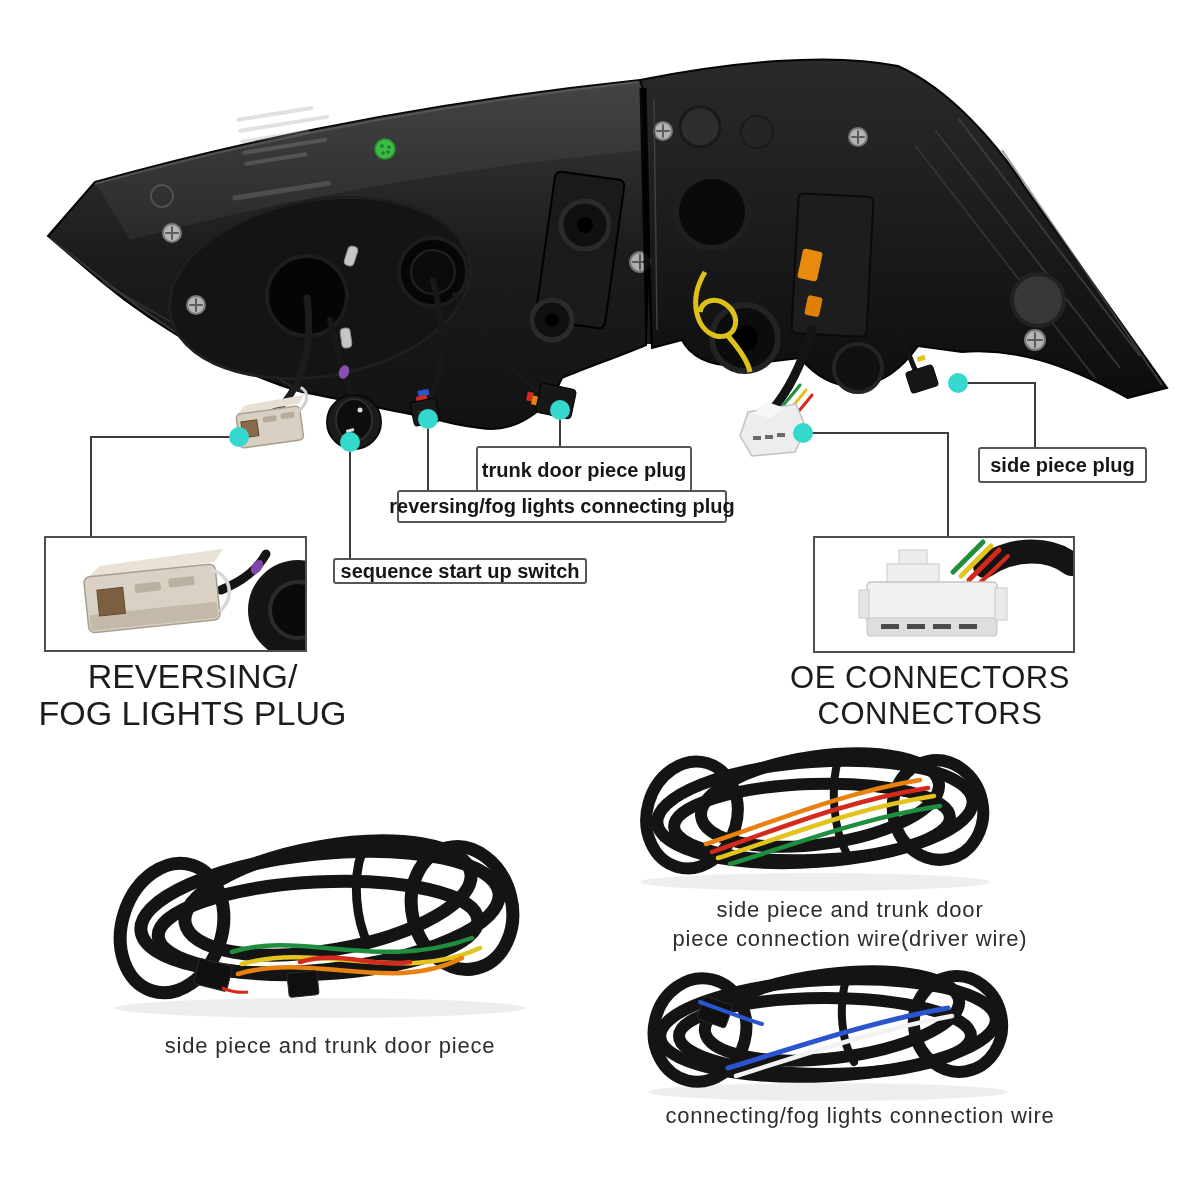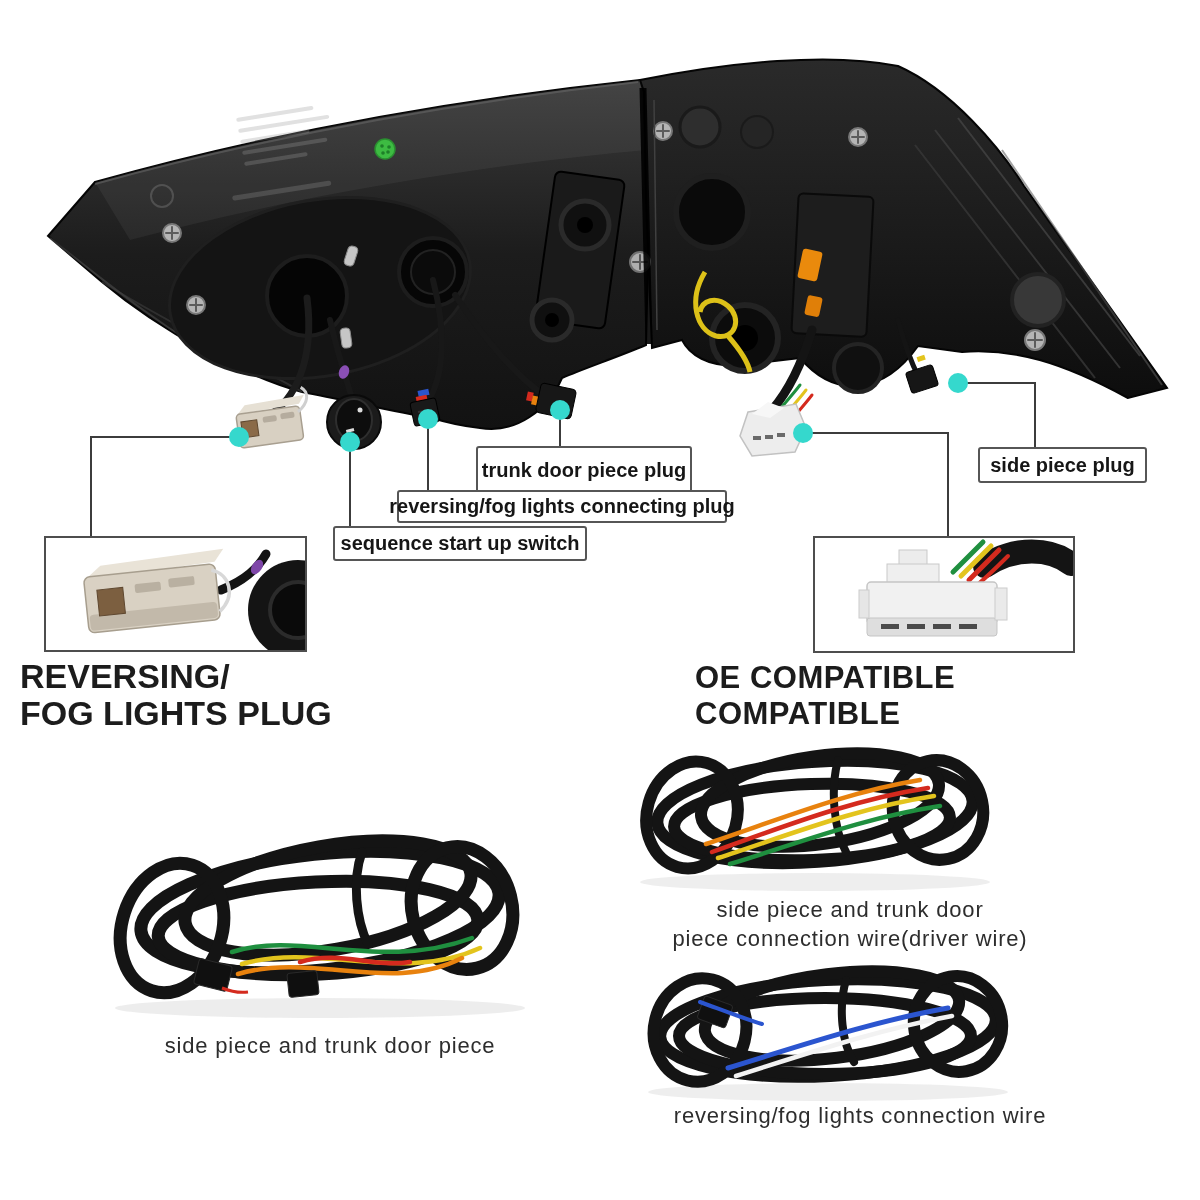--- a/index.html
+++ b/index.html
@@ -3,27 +3,27 @@
 <meta charset="utf-8">
 <style>
   html,body{margin:0;padding:0;width:1200px;height:1200px;background:#ffffff;overflow:hidden;}
   body{position:relative;font-family:"Liberation Sans",sans-serif;}
   #scene{position:absolute;left:0;top:0;}
   .callout{position:absolute;box-sizing:border-box;background:#fff;border:2px solid #565656;
     border-radius:3px;display:flex;align-items:center;justify-content:center;
     font:bold 20px "Liberation Sans",sans-serif;color:#161616;white-space:nowrap;z-index:5;}
   #co-trunk{left:476px;top:446px;width:216px;height:48px;}
   #co-reversing{left:397px;top:490px;width:330px;height:33px;text-align:center;}
-  #co-sequence{left:333px;top:526px;width:254px;height:35px;}
+  #co-sequence{left:333px;top:558px;width:254px;height:26px;}
   #co-side{left:978px;top:447px;width:169px;height:36px;}
   .photo-box{position:absolute;box-sizing:border-box;border:2px solid #4e4e4e;background:#fff;z-index:4;}
   #inset-left{left:44px;top:536px;width:263px;height:116px;}
   #inset-right{left:813px;top:536px;width:262px;height:117px;}
   .photo-box svg{display:block;width:100%;height:100%;}
-  .heading{position:absolute;text-align:left;font-weight:bold;color:#1c1c1c;z-index:5;}
+  .heading{position:absolute;text-align:center;font-weight:normal;color:#1c1c1c;z-index:5;}
   #h-left{left:20px;top:658px;width:345px;font-size:34px;line-height:1.08;}
   #h-right{left:695px;top:660px;width:470px;font-size:31px;letter-spacing:.5px;}
   .heading span{display:block;}
   .caption{position:absolute;text-align:center;font-weight:normal;color:#2d2d2d;
     font-size:22px;line-height:1.3;letter-spacing:.8px;z-index:5;}
   .caption span{display:block;}
   #cap-passenger{left:100px;top:1032px;width:460px;}
   #cap-driver{left:630px;top:896px;width:440px;}
   #cap-reversing{left:615px;top:1102px;width:490px;}
 </style>
@@ -304,24 +304,24 @@
       <rect x="118" y="86" width="18" height="5" fill="#4a4a4a"></rect>
       <rect x="144" y="86" width="18" height="5" fill="#4a4a4a"></rect>
     </g>
   </svg>
 </div>
 
 <div class="heading" id="h-left">
   <span>REVERSING/</span>
   <span>FOG LIGHTS PLUG</span>
 </div>
-<div class="heading" id="h-right">OE COMPATIBLE COMPATIBLE</div>
+<div class="heading" id="h-right">OE CONNECTORS CONNECTORS</div>
 
 <div class="caption" id="cap-passenger">
   <span>side piece and trunk door piece</span>
 </div>
 <div class="caption" id="cap-driver">
   <span>side piece and trunk door</span>
   <span>piece connection wire(driver wire)</span>
 </div>
 <div class="caption" id="cap-reversing">
-  <span>reversing/fog lights connection wire</span>
+  <span>connecting/fog lights connection wire</span>
 </div>
 
 </body></html>

